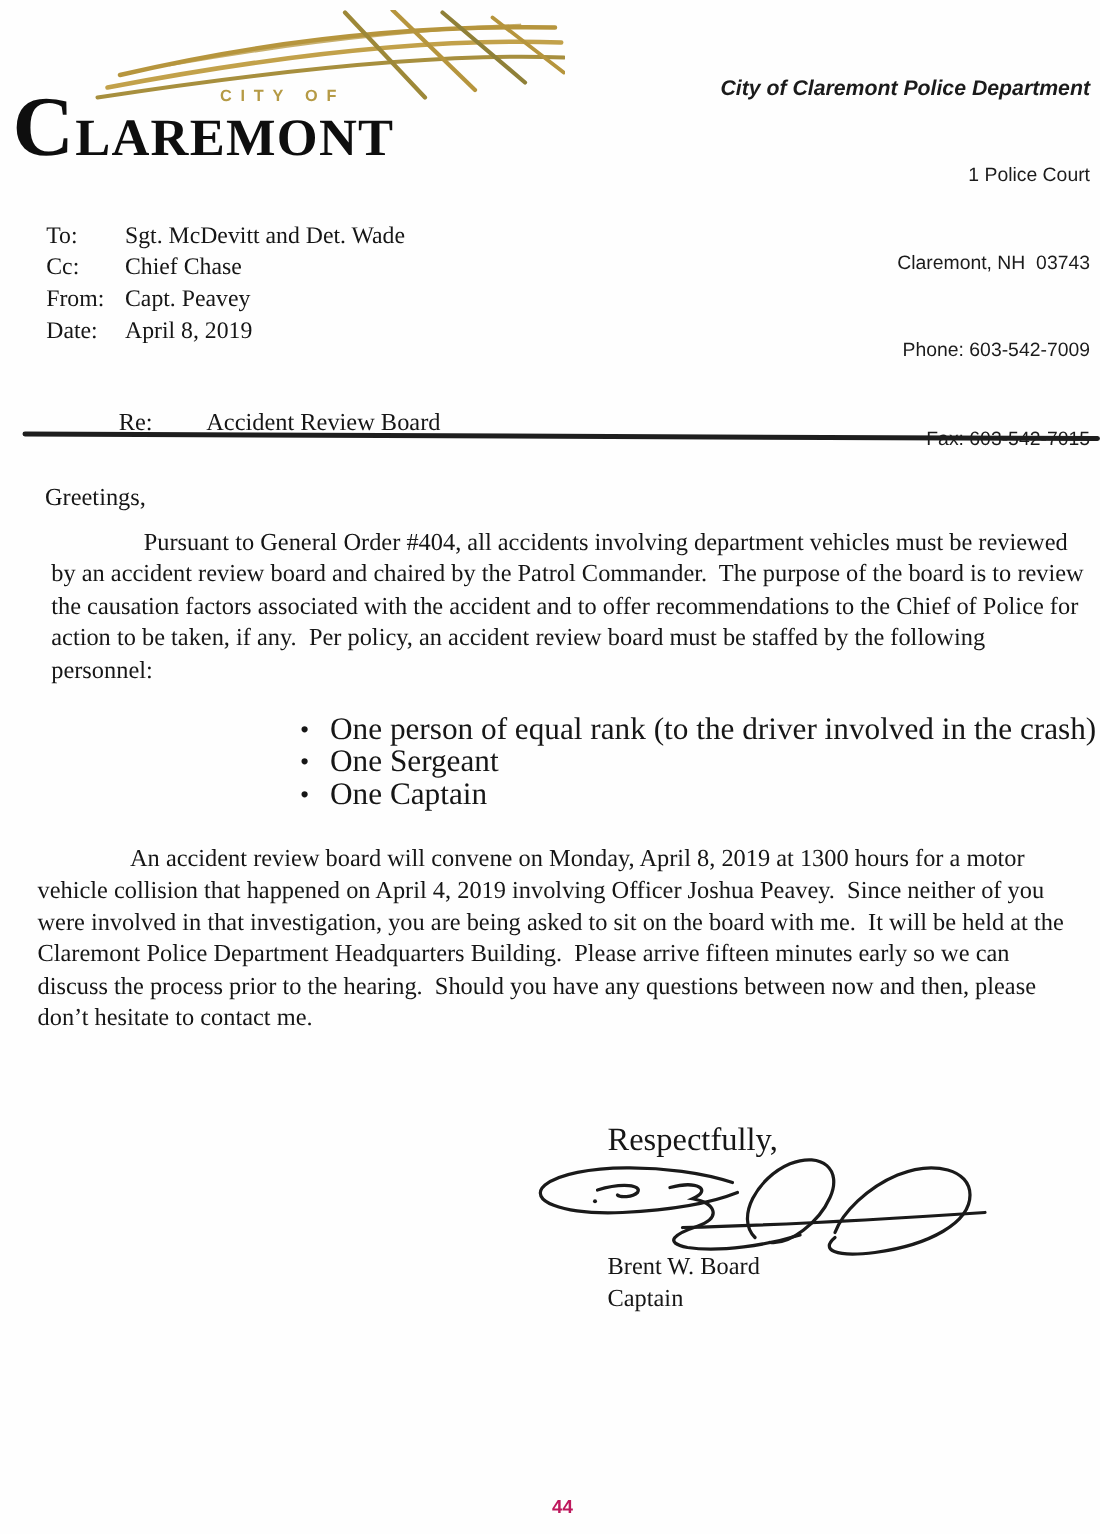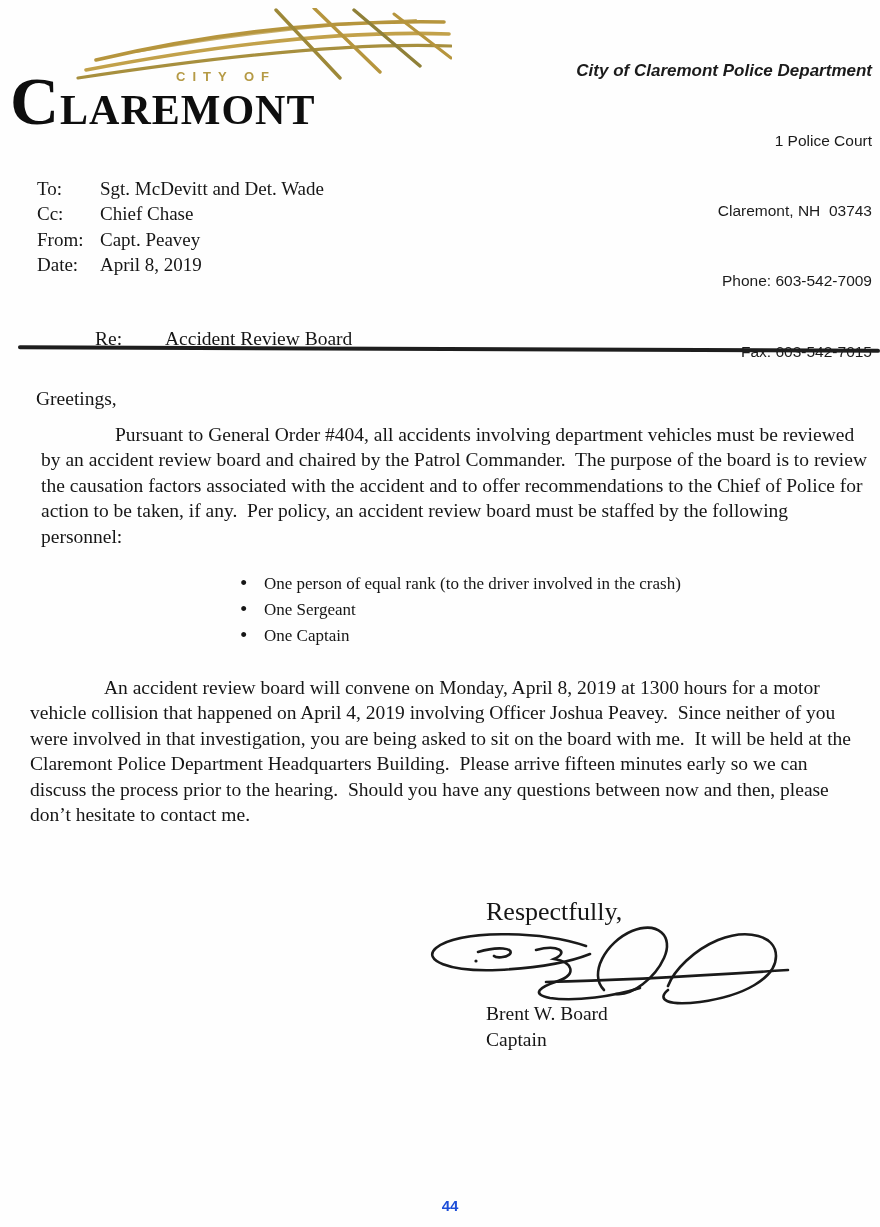--- a/index.html
+++ b/index.html
@@ -62,37 +62,37 @@
     position:absolute; left:30px; width:832px;
     font-size:19.5px; line-height:25.4px;
     text-indent:74px; white-space:pre-wrap;
   }
   .para-1 { top:422px;margin-left:11px; }
   .para-2 { top:675px; }
 
   .bullet-list { position:absolute; top:571px; left:238px; list-style:none; }
   .bullet-list li {
     position:relative; padding-left:26px;
-    font-size:17px; line-height:26.2px;
+    font-size:25px; line-height:26.2px;
   }
   .bullet-list li::before {
     content:"\2022"; position:absolute; left:2px; top:-1px; font-size:21px;
   }
 
   
   .valediction { position:absolute; top:897px; left:486px; font-size:26px; }
   .signature-svg { position:absolute; top:918px; left:418px; }
   .sig-block { position:absolute; top:1001px; left:486px; font-size:19.5px; line-height:26px; }
 
   
   .page-number {
     position:absolute; top:1197px; left:0; width:880px;
     padding-left:20px; text-align:center;
     font-family:"Liberation Sans", sans-serif;
-    font-size:15px; font-weight:bold; color:#1d4ed8;
+    font-size:15px; font-weight:bold; color:#be185d;
   }
 </style>
 </head>
 <body>
 
 <div class="page">
 
   <div class="logo">
     <svg class="swoosh-svg" width="420" height="76" viewBox="0 0 420 76">
       <g fill="none" stroke-linecap="round">

